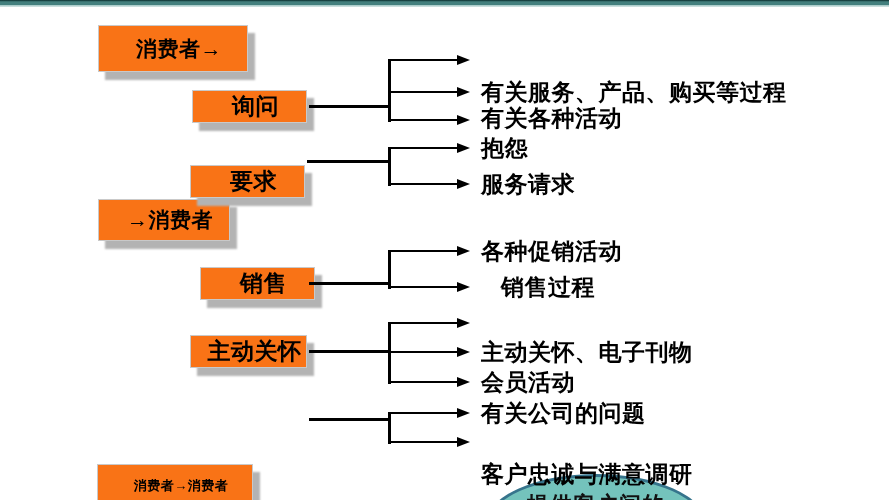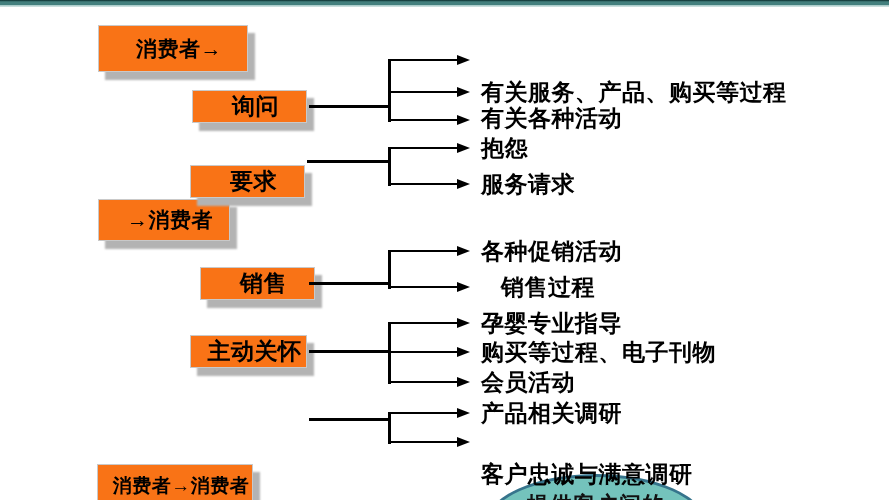--- a/index.html
+++ b/index.html
@@ -80,21 +80,21 @@
   <div class="ellipse" id="ellipse" style="left: 486px; top: 474px; width: 220px; height: 100px; background: rgb(116, 195, 188); border: 3px solid rgb(54, 116, 140);">
     <span>提供客户间的</span>
   </div>
 <div class="shadow-box header-box" style="left: 98px; top: 25px; width: 150px; height: 47px;">
       <span>消费者→</span>
     </div>
     <div class="shadow-box header-box" style="left: 98px; top: 199px; width: 132px; height: 42px;">
       <span>→消费者</span>
     </div>
     <div class="shadow-box header-box" style="left: 97px; top: 464px; width: 156px; height: 44px;">
-      <span style="font-size: 19px;">消费者→消费者</span>
+      <span style="font-size: 13px;">消费者→消费者</span>
     </div>
     <div class="shadow-box group-box" style="left: 192px; top: 90px; width: 115px; height: 33px; justify-content: center;">
       <span>询问</span>
     </div>
     <div class="line" style="left: 309px; top: 104.5px; width: 81.5px; height: 3px;"></div>
     <div class="line" style="left: 387.5px; top: 58.5px; width: 3px; height: 63px;"></div>
     <div class="line" style="left: 387.5px; top: 58.75px; width: 70.5px; height: 2.5px;"></div>
     <div class="arrow-head" style="left: 457px; top: 54.5px;"></div>
     <div class="line" style="left: 387.5px; top: 90.75px; width: 70.5px; height: 2.5px;"></div>
     <div class="arrow-head" style="left: 457px; top: 86.5px;"></div>
@@ -124,28 +124,27 @@
     <div class="line" style="left: 387.5px; top: 285.75px; width: 70.5px; height: 2.5px;"></div>
     <div class="arrow-head" style="left: 457px; top: 281.5px;"></div>
     <div class="item-label" style="left: 481px; top: 273px; margin-left: 20px;">销售过程</div>
     <div class="shadow-box group-box" style="left: 190px; top: 335px; width: 117px; height: 33px;">
       <span>主动关怀</span>
     </div>
     <div class="line" style="left: 309px; top: 349.5px; width: 81.5px; height: 3px;"></div>
     <div class="line" style="left: 387.5px; top: 321.5px; width: 3px; height: 62px;"></div>
     <div class="line" style="left: 387.5px; top: 321.75px; width: 70.5px; height: 2.5px;"></div>
     <div class="arrow-head" style="left: 457px; top: 317.5px;"></div>
-    <div class="item-label" style="left: 481px; top: 309px;">孕婴专业指导</div>
     <div class="line" style="left: 387.5px; top: 350.75px; width: 70.5px; height: 2.5px;"></div>
     <div class="arrow-head" style="left: 457px; top: 346.5px;"></div>
-    <div class="item-label" style="left: 481px; top: 338px;">购买等过程、电子刊物</div>
+    <div class="item-label" style="left: 481px; top: 338px;">主动关怀、电子刊物</div>
     <div class="line" style="left: 387.5px; top: 380.75px; width: 70.5px; height: 2.5px;"></div>
     <div class="arrow-head" style="left: 457px; top: 376.5px;"></div>
     <div class="item-label" style="left: 481px; top: 368px;">会员活动</div>
     <div class="line" style="left: 309px; top: 417.5px; width: 81.5px; height: 3px;"></div>
     <div class="line" style="left: 387.5px; top: 411.5px; width: 3px; height: 32px;"></div>
     <div class="line" style="left: 387.5px; top: 411.75px; width: 70.5px; height: 2.5px;"></div>
     <div class="arrow-head" style="left: 457px; top: 407.5px;"></div>
-    <div class="item-label" style="left: 481px; top: 399px;">产品相关调研</div>
+    <div class="item-label" style="left: 481px; top: 399px;">有关公司的问题</div>
     <div class="line" style="left: 387.5px; top: 440.75px; width: 70.5px; height: 2.5px;"></div>
     <div class="arrow-head" style="left: 457px; top: 436.5px;"></div>
     <div class="item-label" style="left: 481px; top: 428px; margin-top: 32px;">客户忠诚与满意调研</div>
   </div>
 
 </body></html>

